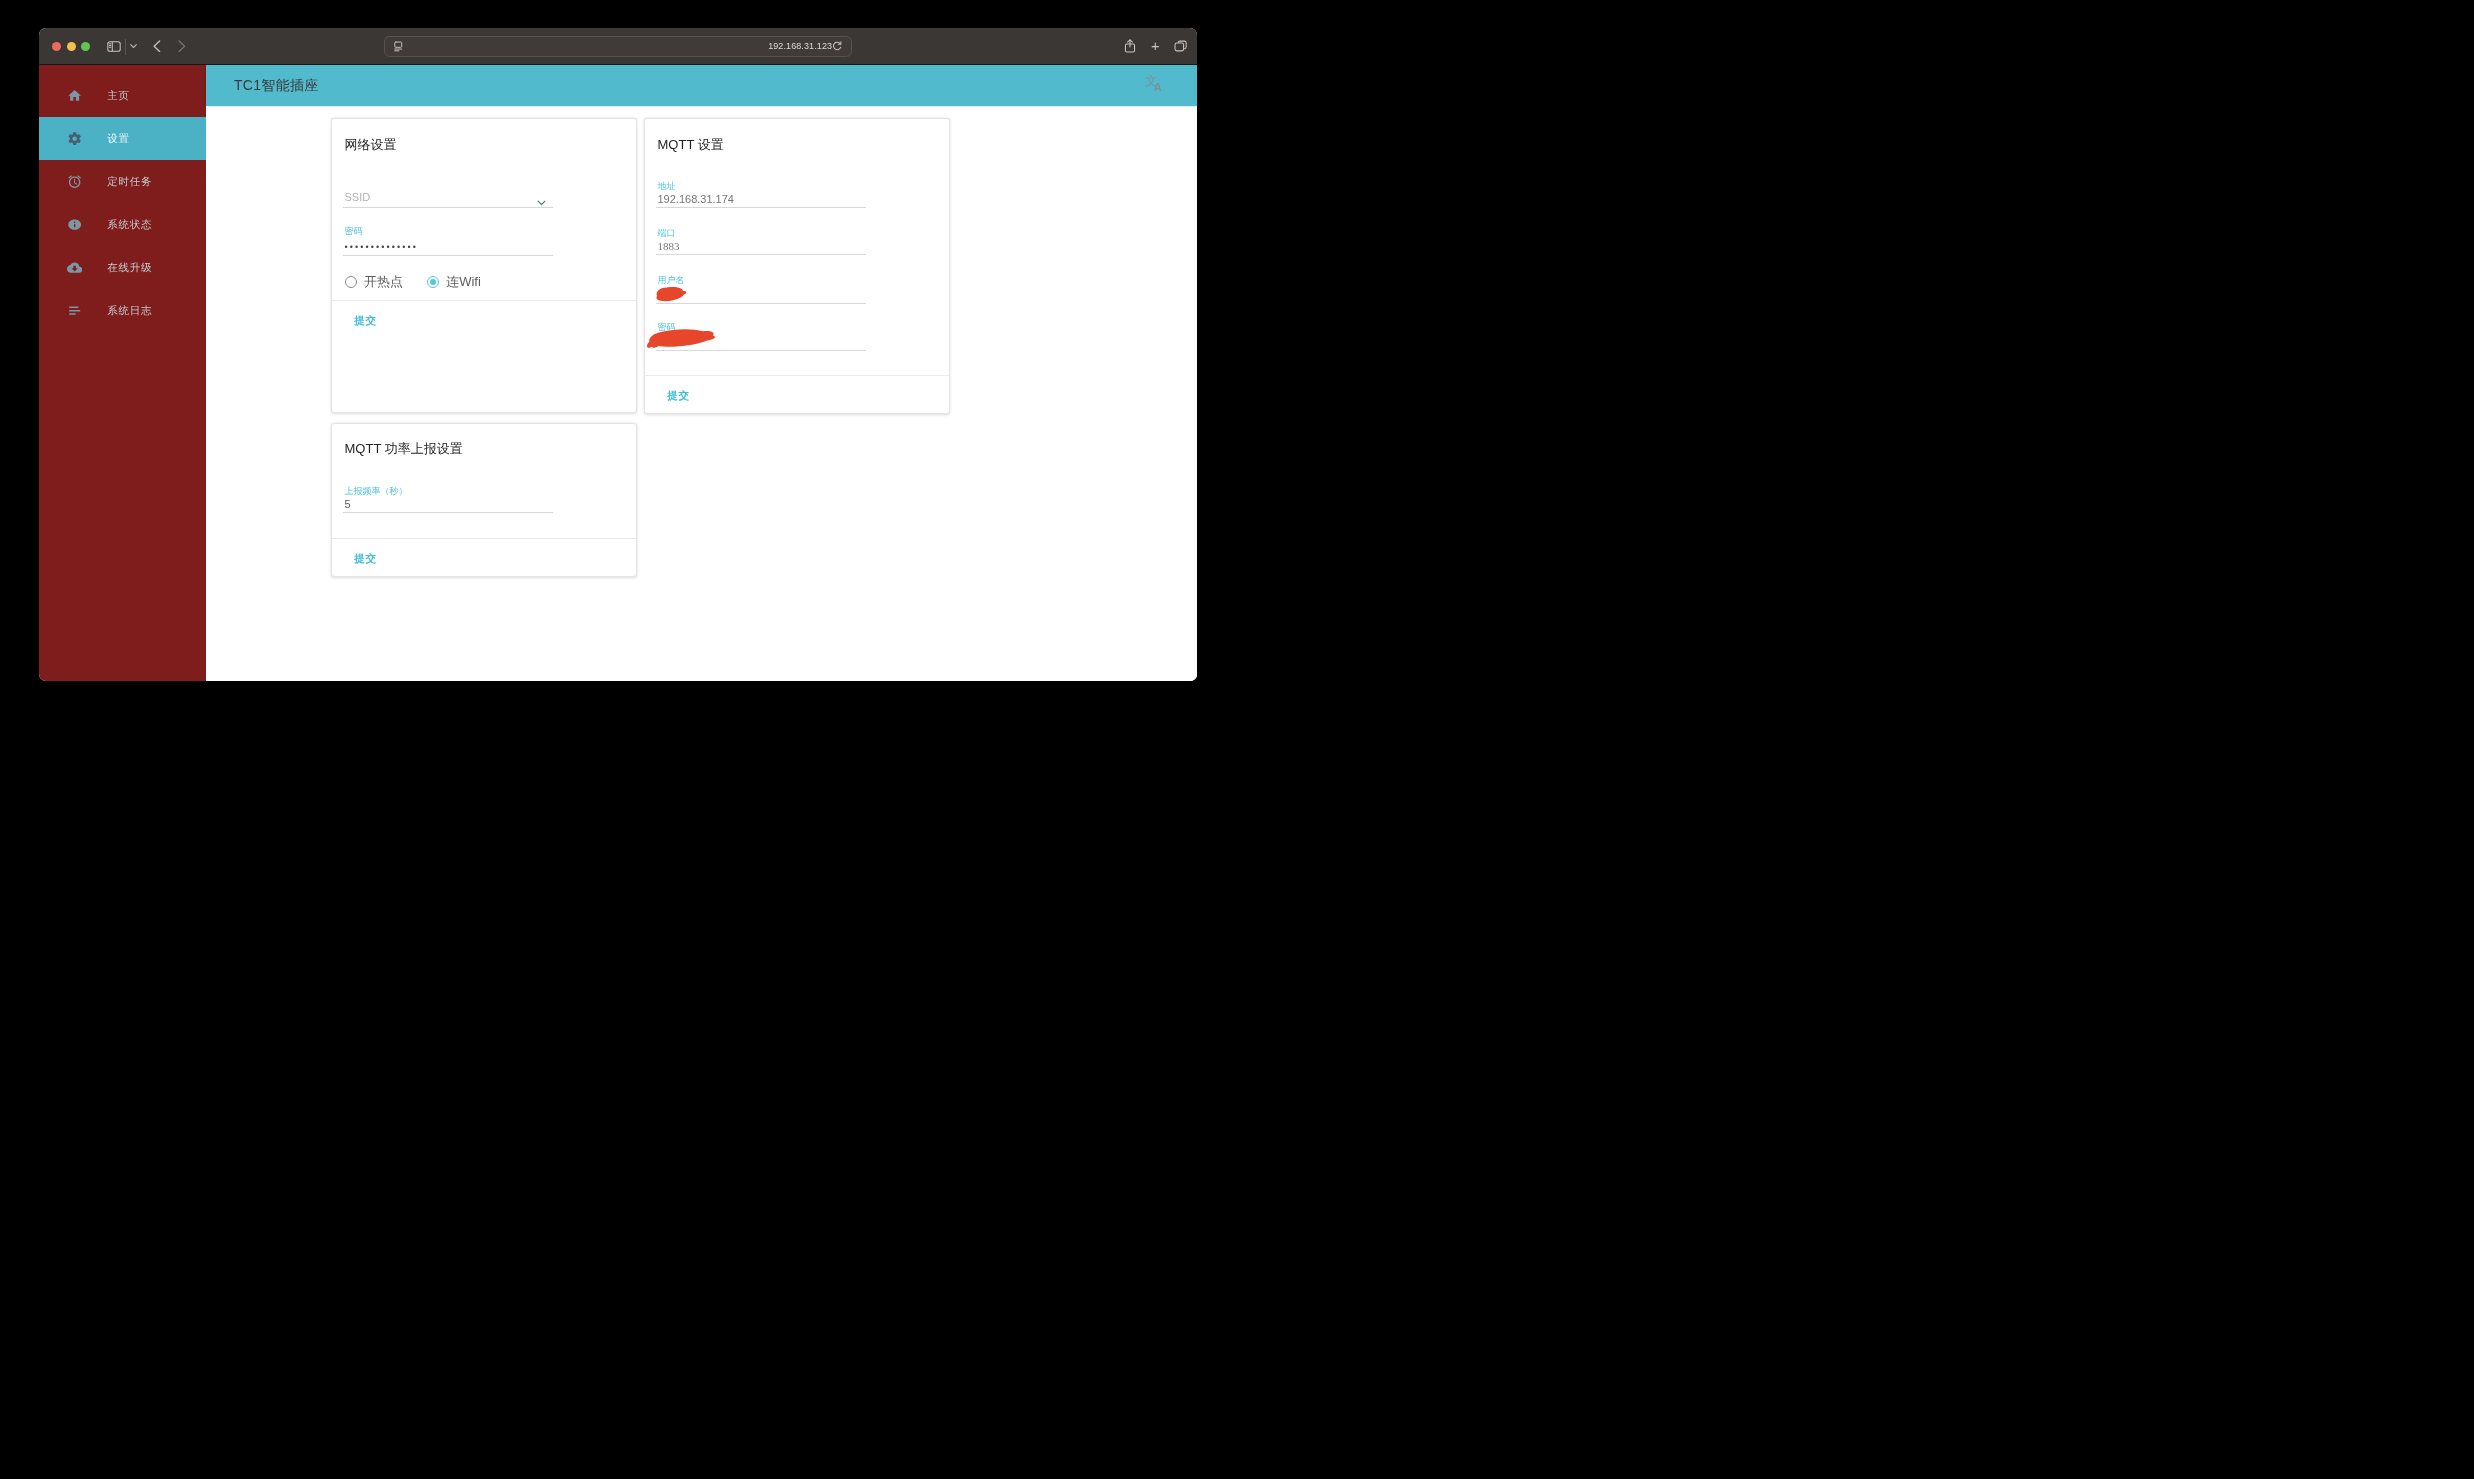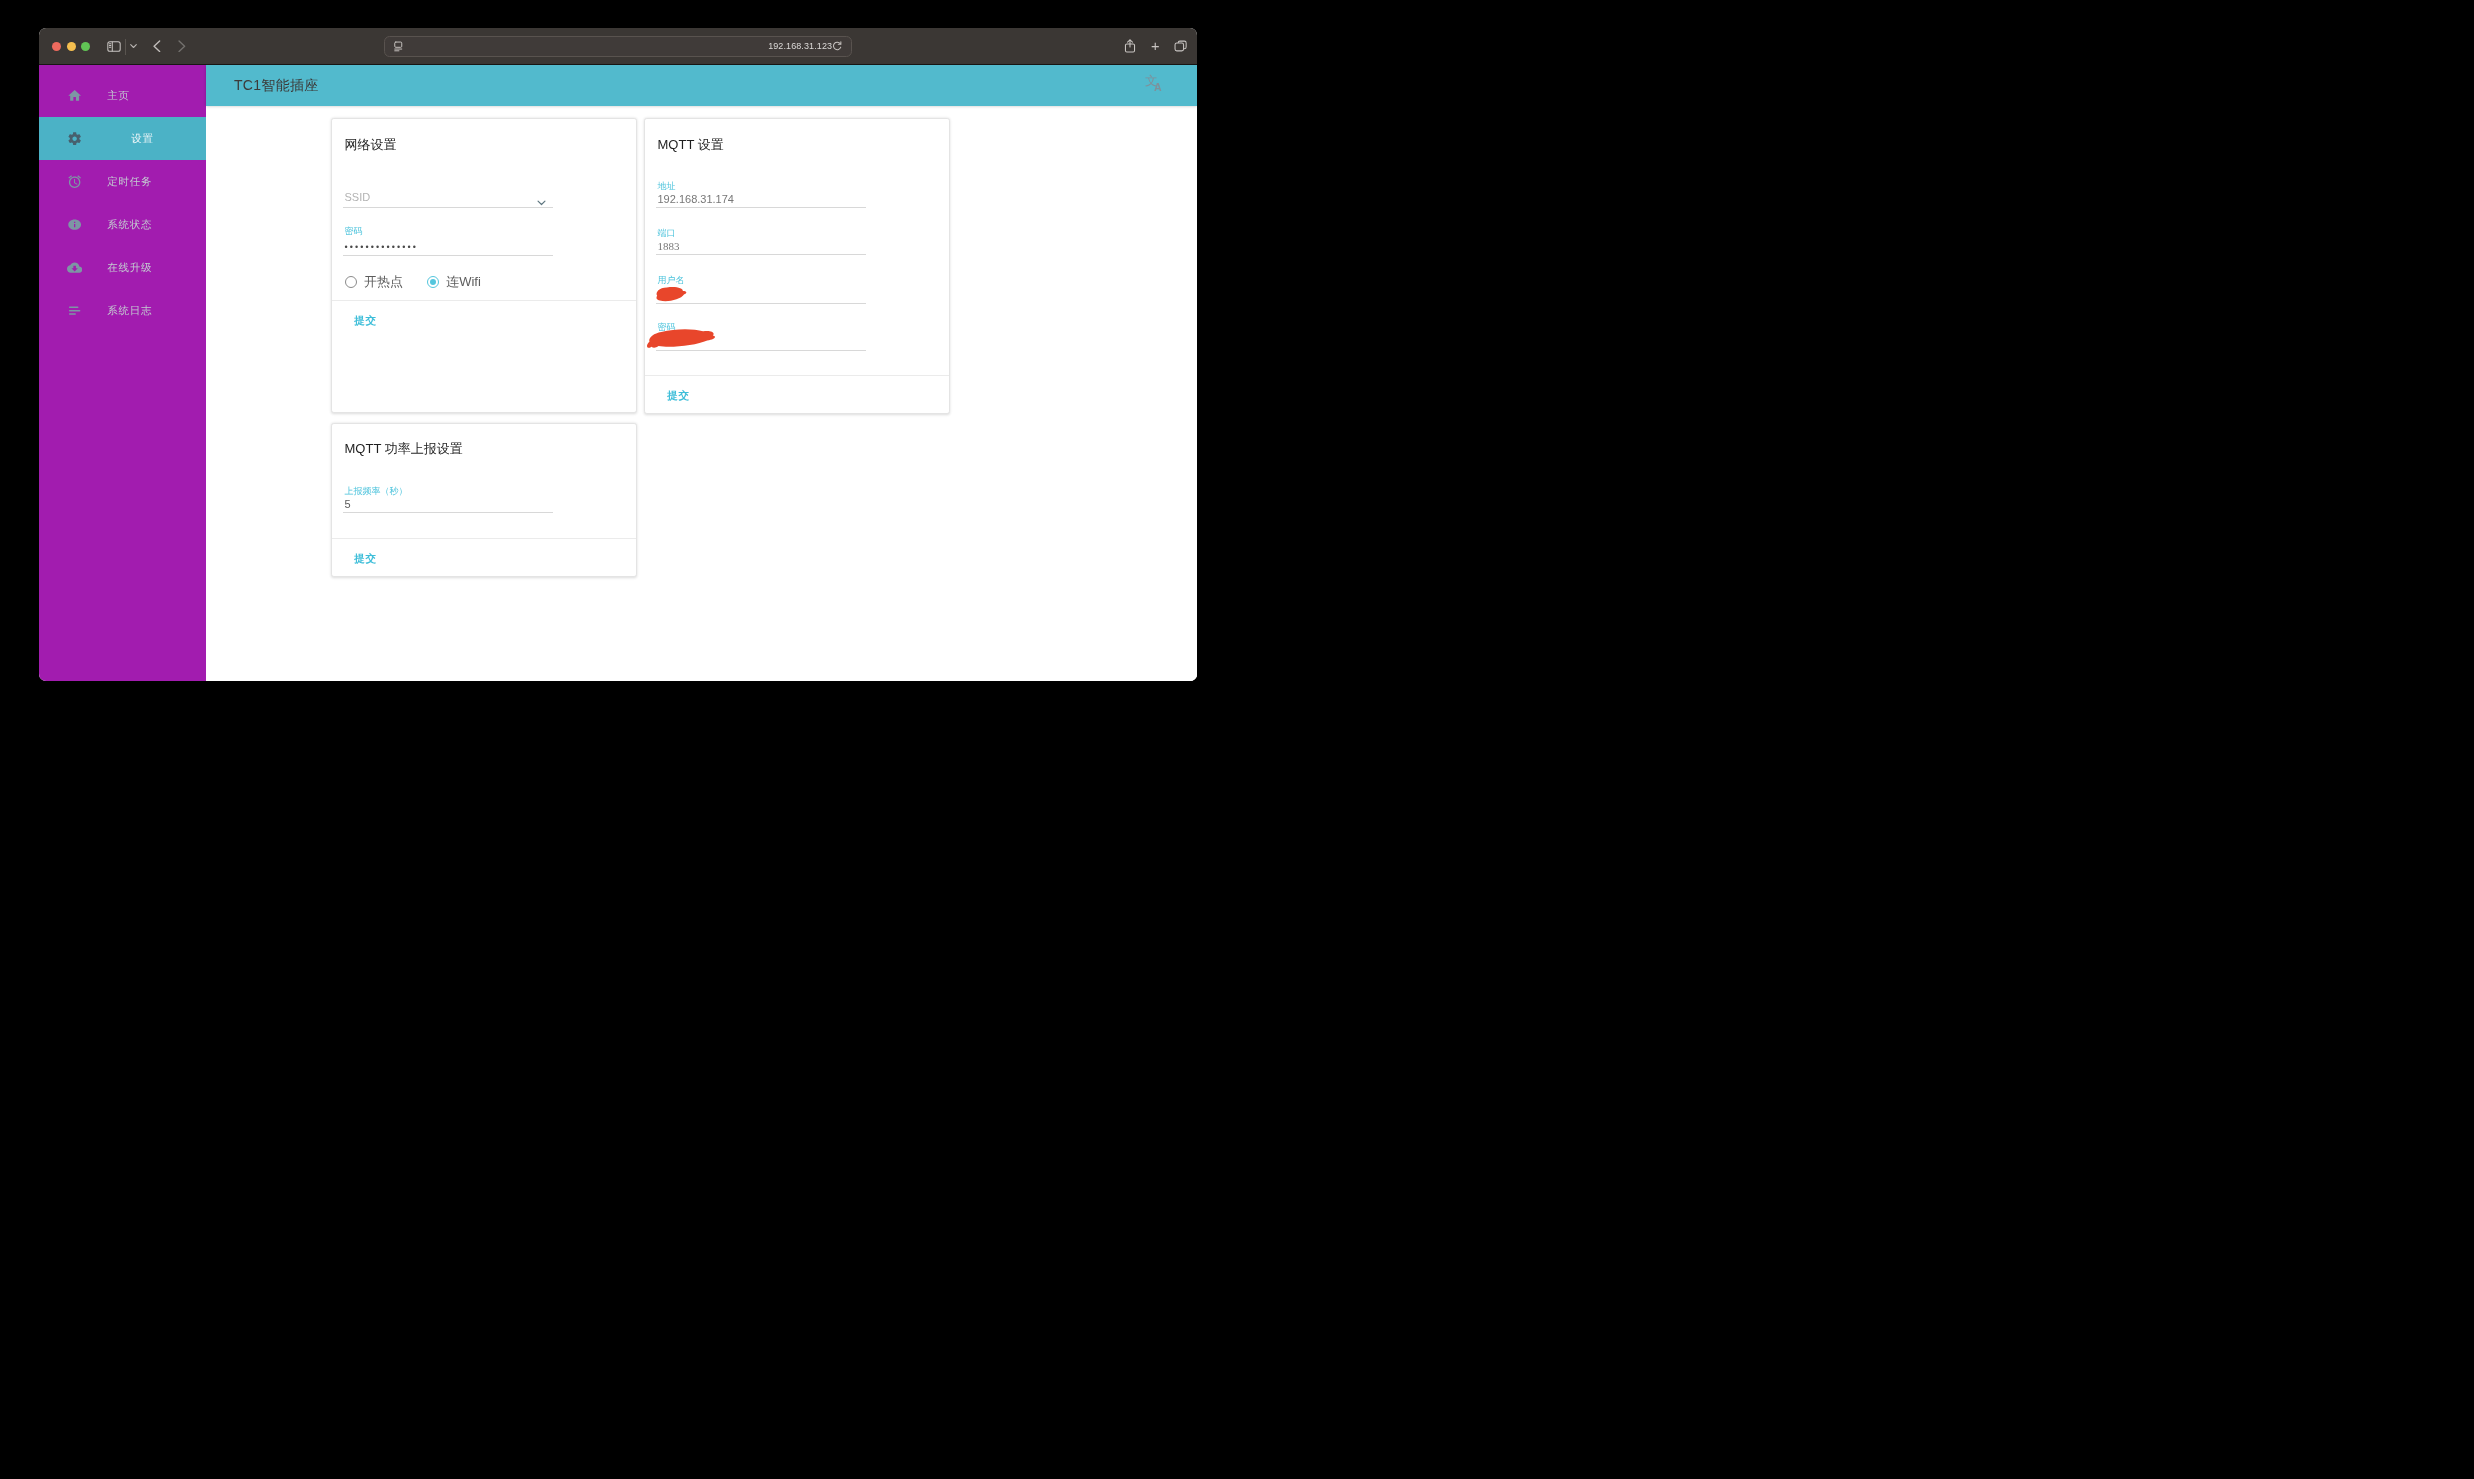--- a/index.html
+++ b/index.html
@@ -11,25 +11,25 @@
   .light{width:9px;height:9px;border-radius:50%;}
   .chrome svg{display:block;}
   .chrome-btn{position:absolute;top:0;height:36px;display:flex;align-items:center;justify-content:center;}
   .sep{position:absolute;left:86px;top:10.5px;width:0.7px;height:16px;background:#59544f;}
   .urlbar{position:absolute;left:345px;top:7.7px;width:468px;height:21.6px;background:#403b39;border:0.7px solid #59534f;border-radius:5.6px;display:flex;align-items:center;box-sizing:border-box;padding:0 8.4px;}
   .urlbar .url{flex:1;text-align:right;color:#dcdad8;font-size:9px;letter-spacing:0.1px;}
   .right-icons{position:absolute;right:9.8px;top:0;height:36px;display:flex;align-items:center;gap:14.6px;}
   .plus-glyph{color:#c8c4c1;font-size:14.6px;font-weight:300;line-height:1;}
   
   .main{display:flex;height:616px;}
-  .sidebar{width:167px;background:#a21caf;flex:none;padding-top:9px;box-sizing:border-box;}
+  .sidebar{width:167px;background:#7f1d1d;flex:none;padding-top:9px;box-sizing:border-box;}
   .side-item{height:43px;display:flex;align-items:center;cursor:pointer;}
   .side-item .ic{width:15.3px;height:15.3px;margin-left:28px;flex:none;display:flex;align-items:center;justify-content:center;}
   .side-item .lbl{margin-left:25px;font-size:10.5px;color:#c3ccd1;letter-spacing:0.7px;}
-  .side-item.active{background:#4bb2c6;gap:24px;}
+  .side-item.active{background:#4bb2c6;}
   .side-item.active .lbl{color:#eef6f8;}
   .side-item svg{fill:#7d96a4;}
   .side-item.active svg{fill:#47606e;}
   .rightpane{flex:1;display:flex;flex-direction:column;background:#fff;}
   
   .appbar{height:41px;background:#52bacd;display:flex;align-items:center;position:relative;box-shadow:0 1.4px 2.8px rgba(0,0,0,.22);z-index:5;flex:none;}
   .appbar .title{margin-left:28px;font-size:14px;color:#3c3a39;letter-spacing:0.3px;}
   .translate{position:absolute;right:31px;top:9.8px;width:21px;height:21px;color:#7f909a;}
   .translate .zh{position:absolute;left:0;top:0;font-size:12.5px;line-height:1;}
   .translate .en{position:absolute;left:9px;top:7.7px;font-size:10.5px;line-height:1;font-weight:bold;}

